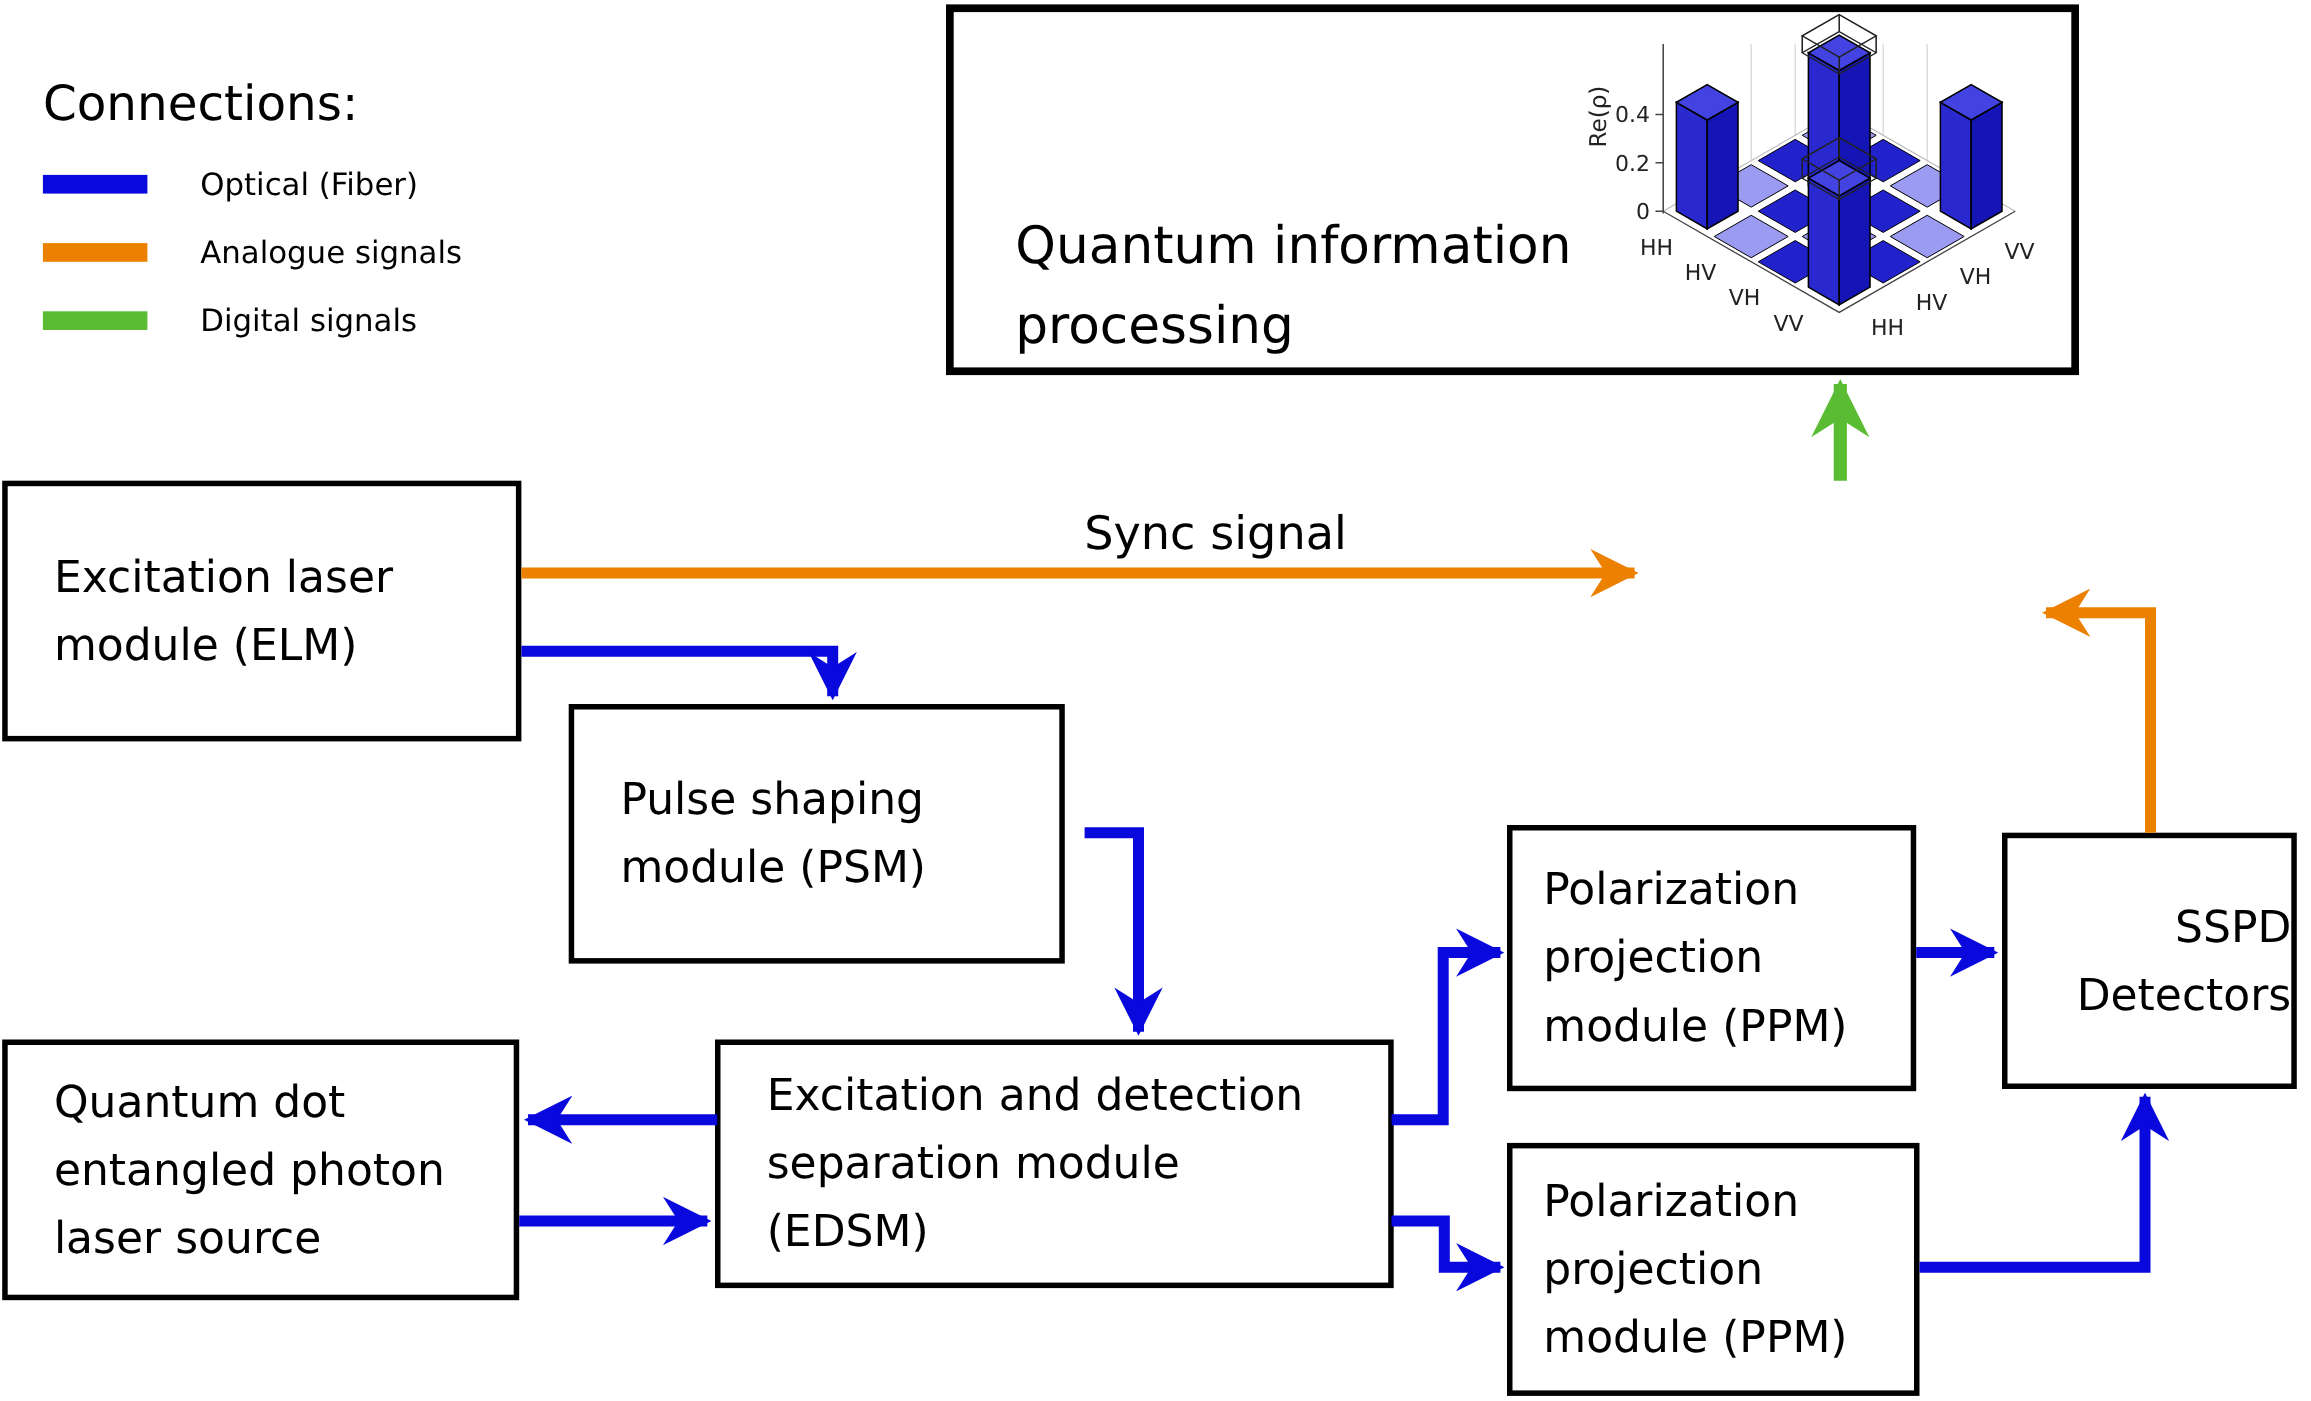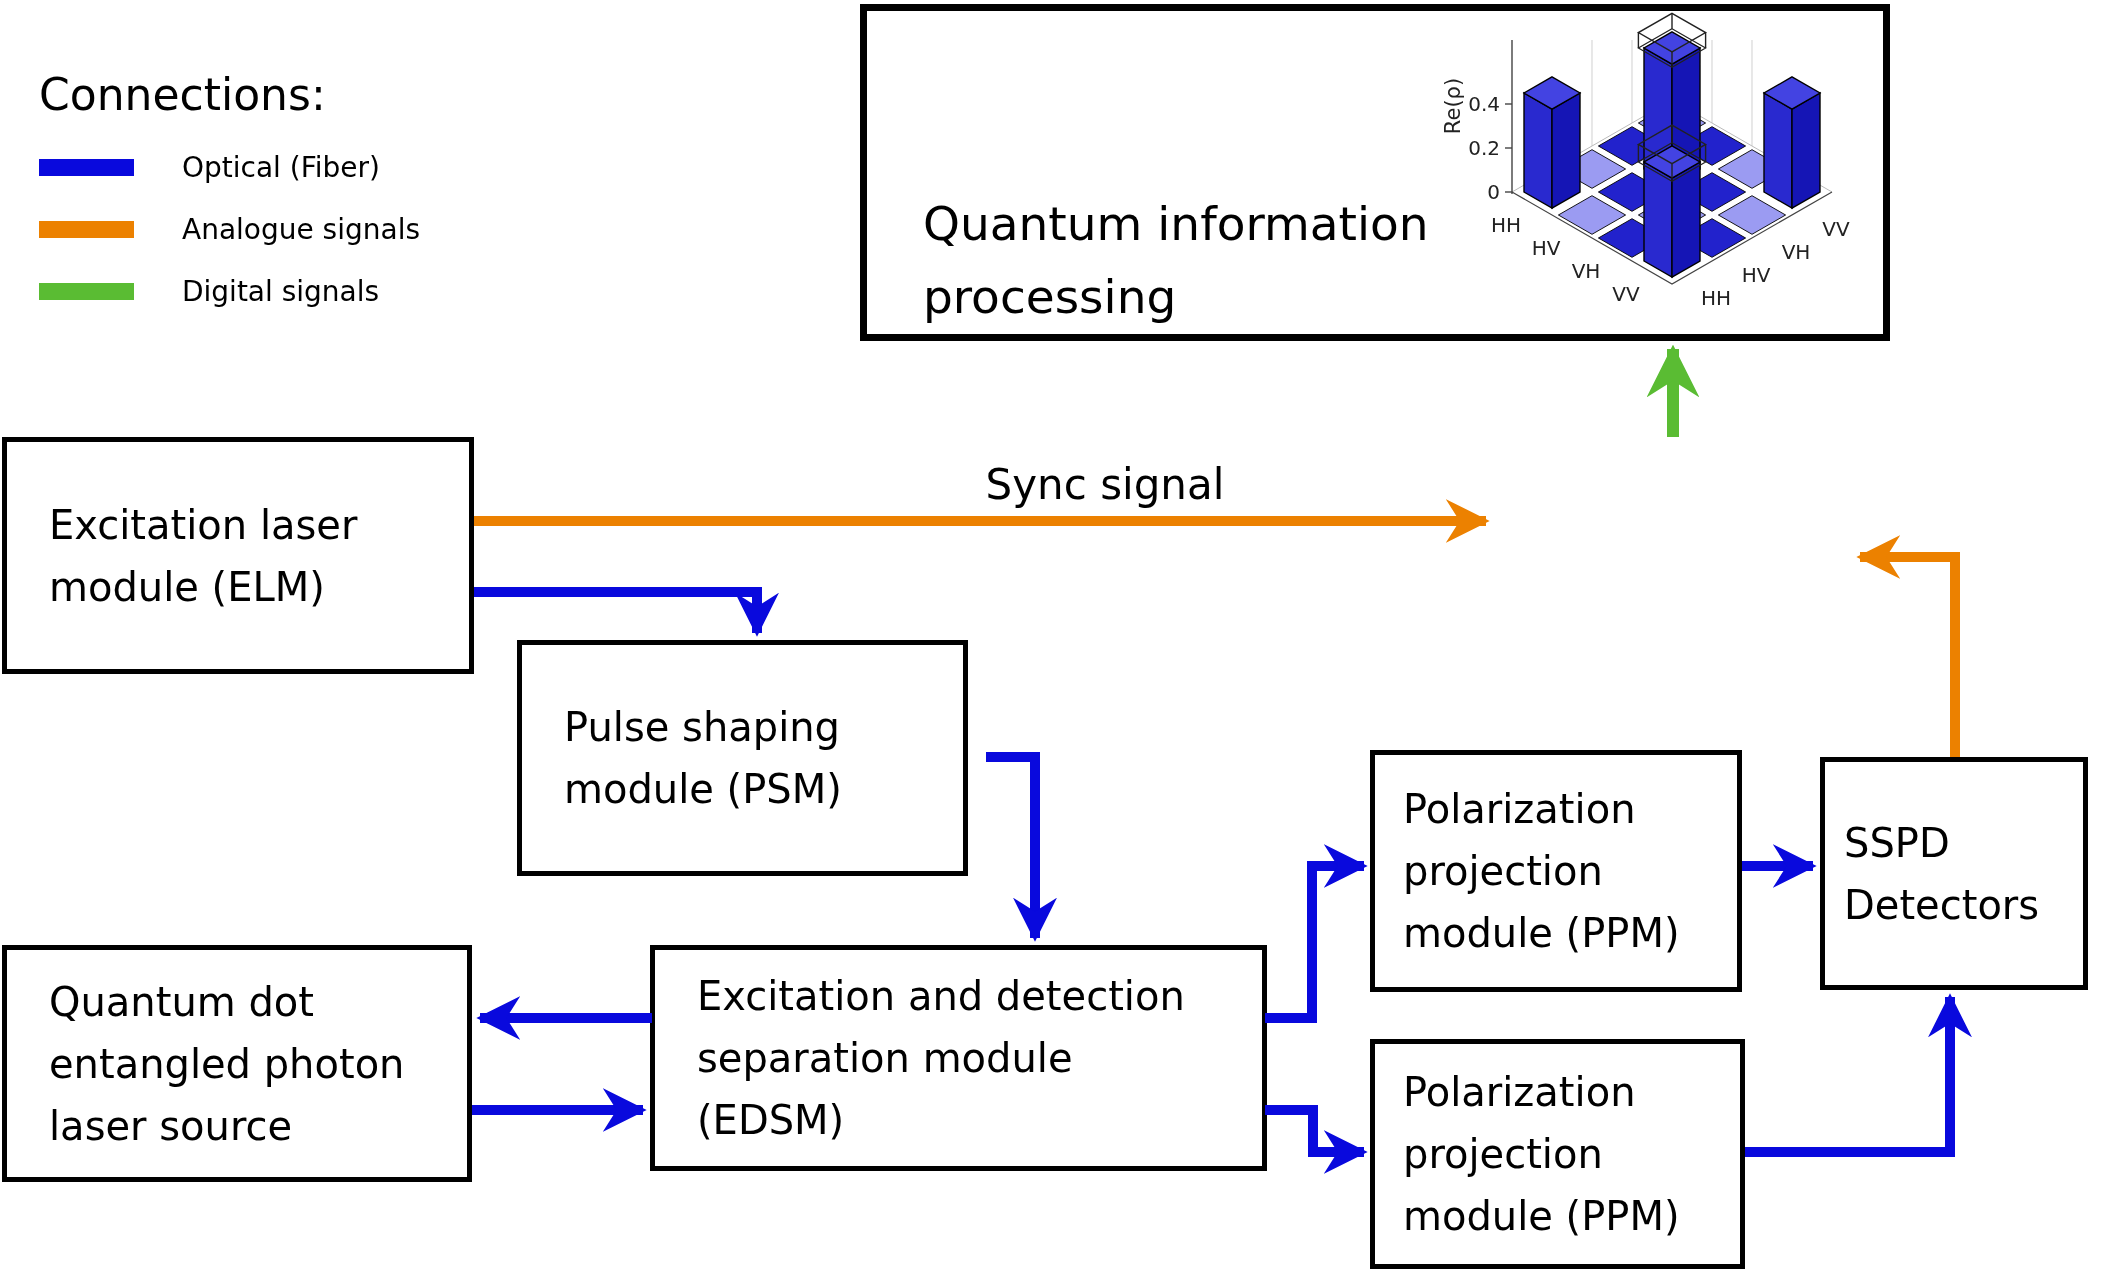--- a/index.html
+++ b/index.html
@@ -2,21 +2,21 @@
 <html><head>
 <meta charset="utf-8">
 <style>
   html,body{margin:0;padding:0;background:#fff;}
   #canvas{position:relative;width:2101px;height:1274px;background:#fff;overflow:hidden;
           font-family:"DejaVu Sans","Liberation Sans",sans-serif;color:#000;}
   .box{position:absolute;border:5px solid #000;background:#fff;box-sizing:border-box;
        display:flex;flex-direction:column;justify-content:center;}
   .box .lines{font-size:40px;line-height:1.55;padding-left:42px;letter-spacing:0;}
   .box.pad-sm .lines{padding-left:28px;}
-  .box.pad-md .lines{padding-left:19px;}
+  .box.pad-md .lines{padding-left:19px;text-align:right;}
   #box-qip{border-width:7px;justify-content:flex-end;}
   #box-qip .lines{font-size:47px;line-height:1.55;padding-left:56px;}
   .legend{position:absolute;left:39px;top:34px;margin-top:35px;}
   .legend-title{font-size:44px;margin-bottom:16px;}
   .legend-row{display:flex;align-items:center;height:62px;}
   .legend-swatch{width:95px;height:17px;margin-right:48px;flex:none;}
   .legend-label{font-size:28px;}
   .float-label{position:absolute;font-size:42px;text-align:center;}
   svg{display:block;}
   #wires{position:absolute;left:0;top:0;pointer-events:none;}

